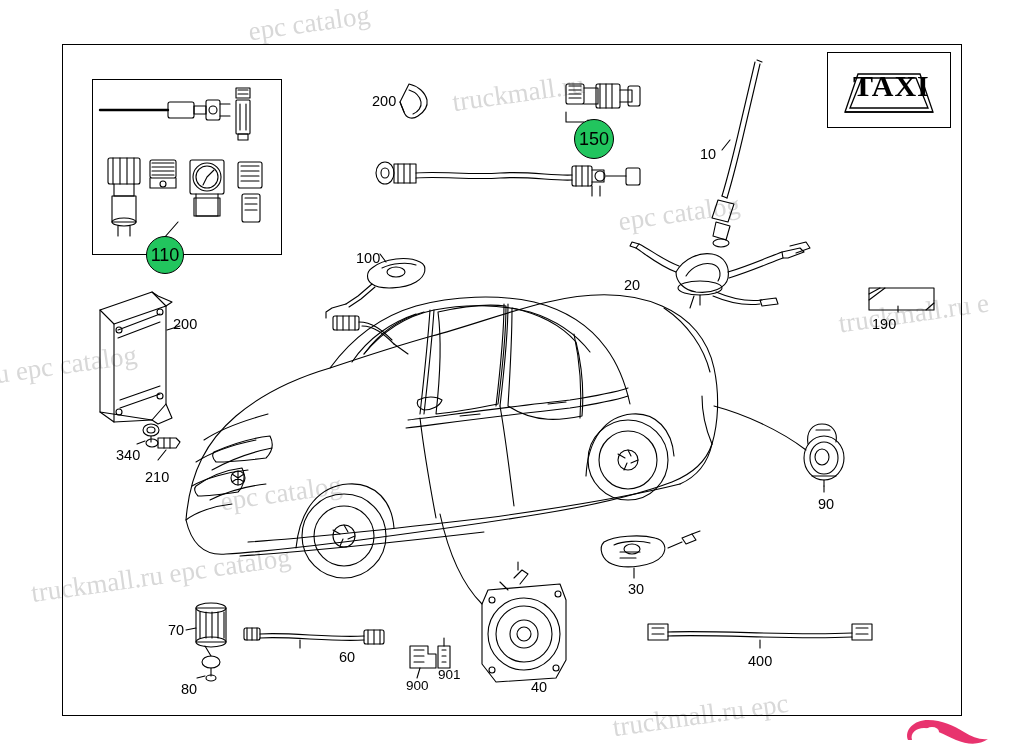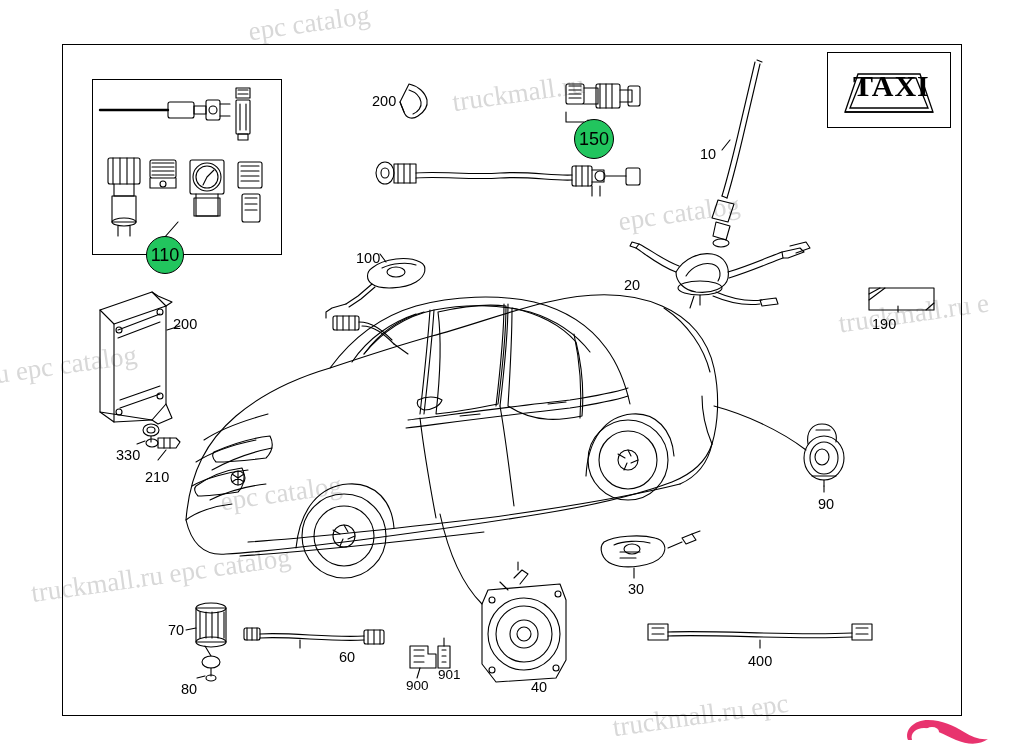--- a/index.html
+++ b/index.html
@@ -438,21 +438,21 @@
   <div class="callout" style="left:624px; top:277px;">
     <span>20</span>
   </div>
   <div class="callout" style="left:872px; top:316px;">
     <span>190</span>
   </div>
   <div class="callout" style="left:173px; top:316px;">
     <span>200</span>
   </div>
   <div class="callout" style="left:116px; top:447px;">
-    <span>330</span>
+    <span>340</span>
   </div>
   <div class="callout" style="left:145px; top:469px;">
     <span>210</span>
   </div>
   <div class="callout" style="left:818px; top:496px;">
     <span>90</span>
   </div>
   <div class="callout" style="left:628px; top:581px;">
     <span>30</span>
   </div>

